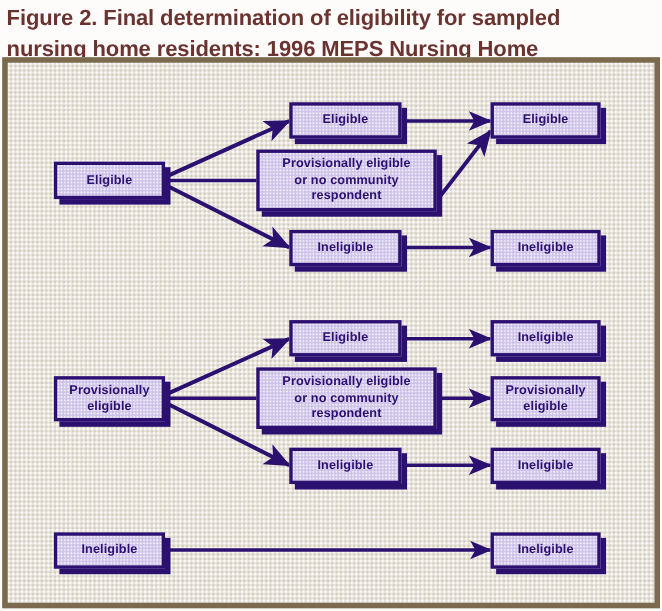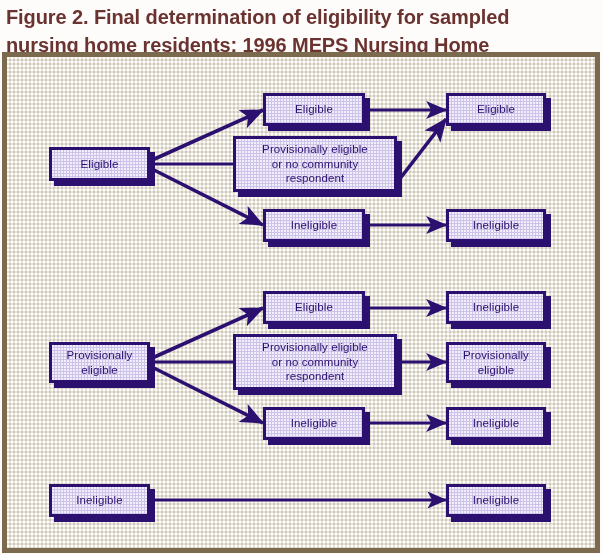--- a/index.html
+++ b/index.html
@@ -67,21 +67,21 @@
       radial-gradient(circle at 1px 1px, rgba(245,240,252,0.95) 0.8px, transparent 1px);
     background-size: 3px 3px;
     border: 3px solid #2b1070;
     box-shadow: 5px 5px 0 0 #2b1070;
     display: flex;
     align-items: center;
     justify-content: center;
     text-align: center;
     color: #2b1070;
     font-size: 11.5px;
-    font-weight: 400;
+    font-weight: 700;
     line-height: 1.28;
     letter-spacing: 0.1px;
     z-index: 3;
   }
   .node span { display: block; }
 
   
   #edges {
     position: absolute;
     left: 0; top: 0;

